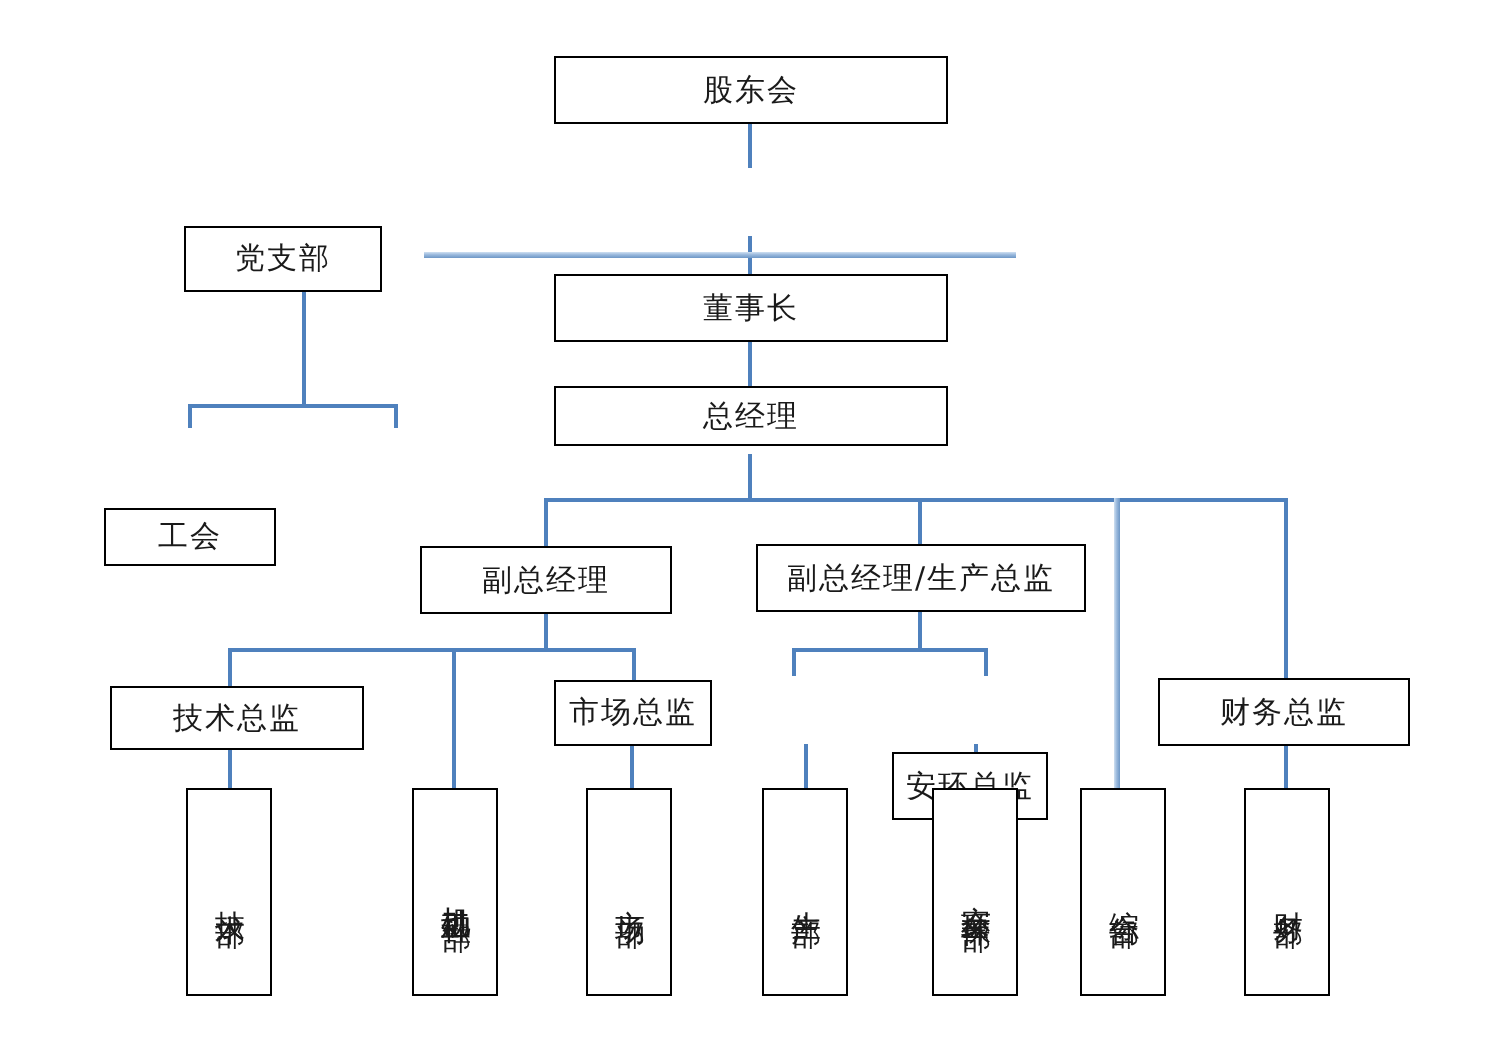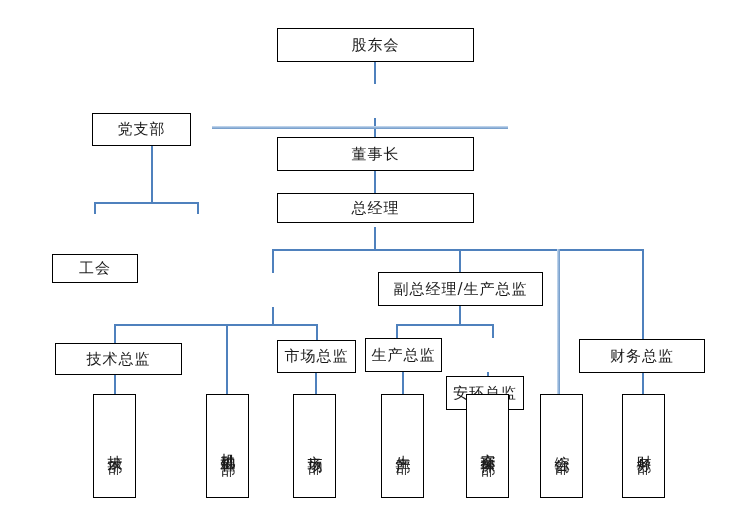--- a/index.html
+++ b/index.html
@@ -93,24 +93,24 @@
   <div class="vline" style="left:315px;top:373px;height:21px;"></div>
   <div class="vline" style="left:402px;top:372px;height:22px;"></div>
   <div class="vline" style="left:487px;top:372px;height:22px;"></div>
   <div class="vline" style="left:642px;top:373px;height:21px;"></div>
 
   <div class="node" style="left:277px;top:28px;width:197px;height:34px;text-align:center;">股东会</div>
   <div class="node" style="left:92px;top:113px;width:99px;height:33px;">党支部</div>
   <div class="node" style="left:277px;top:137px;width:197px;height:34px;">董事长</div>
   <div class="node" style="left:277px;top:193px;width:197px;height:30px;">总经理</div>
   <div class="node" style="left:52px;top:214px;width:86px;height:29px;margin-top:40px;">工会</div>
+  <div class="node" style="left:210px;top:273px;width:126px;height:34px;">副总经理</div>
   <div class="node" style="left:378px;top:272px;width:165px;height:34px;">副总经理/生产总监</div>
   <div class="node" style="left:55px;top:343px;width:127px;height:32px;">技术总监</div>
   <div class="node" style="left:277px;top:340px;width:79px;height:33px;">市场总监</div>
-  <div class="node" style="left:365px;top:338px;width:77px;height:34px;">生产总监</div>
   <div class="node" style="left:446px;top:338px;width:78px;height:34px;margin-top:38px;">安环总监</div>
   <div class="node" style="left:579px;top:339px;width:126px;height:34px;">财务总监</div>
 
   <div class="node node-v" style="left:93px;top:394px;width:43px;height:104px;">技术部</div>
   <div class="node node-v" style="left:206px;top:394px;width:43px;height:104px;">机动工程部</div>
   <div class="node node-v" style="left:293px;top:394px;width:43px;height:104px;">市场部</div>
   <div class="node node-v" style="left:381px;top:394px;width:43px;height:104px;">生产部</div>
   <div class="node node-v" style="left:466px;top:394px;width:43px;height:104px;">安全环保部</div>
   <div class="node node-v" style="left:540px;top:394px;width:43px;height:104px;">综合部</div>
   <div class="node node-v" style="left:622px;top:394px;width:43px;height:104px;">财务部</div>

